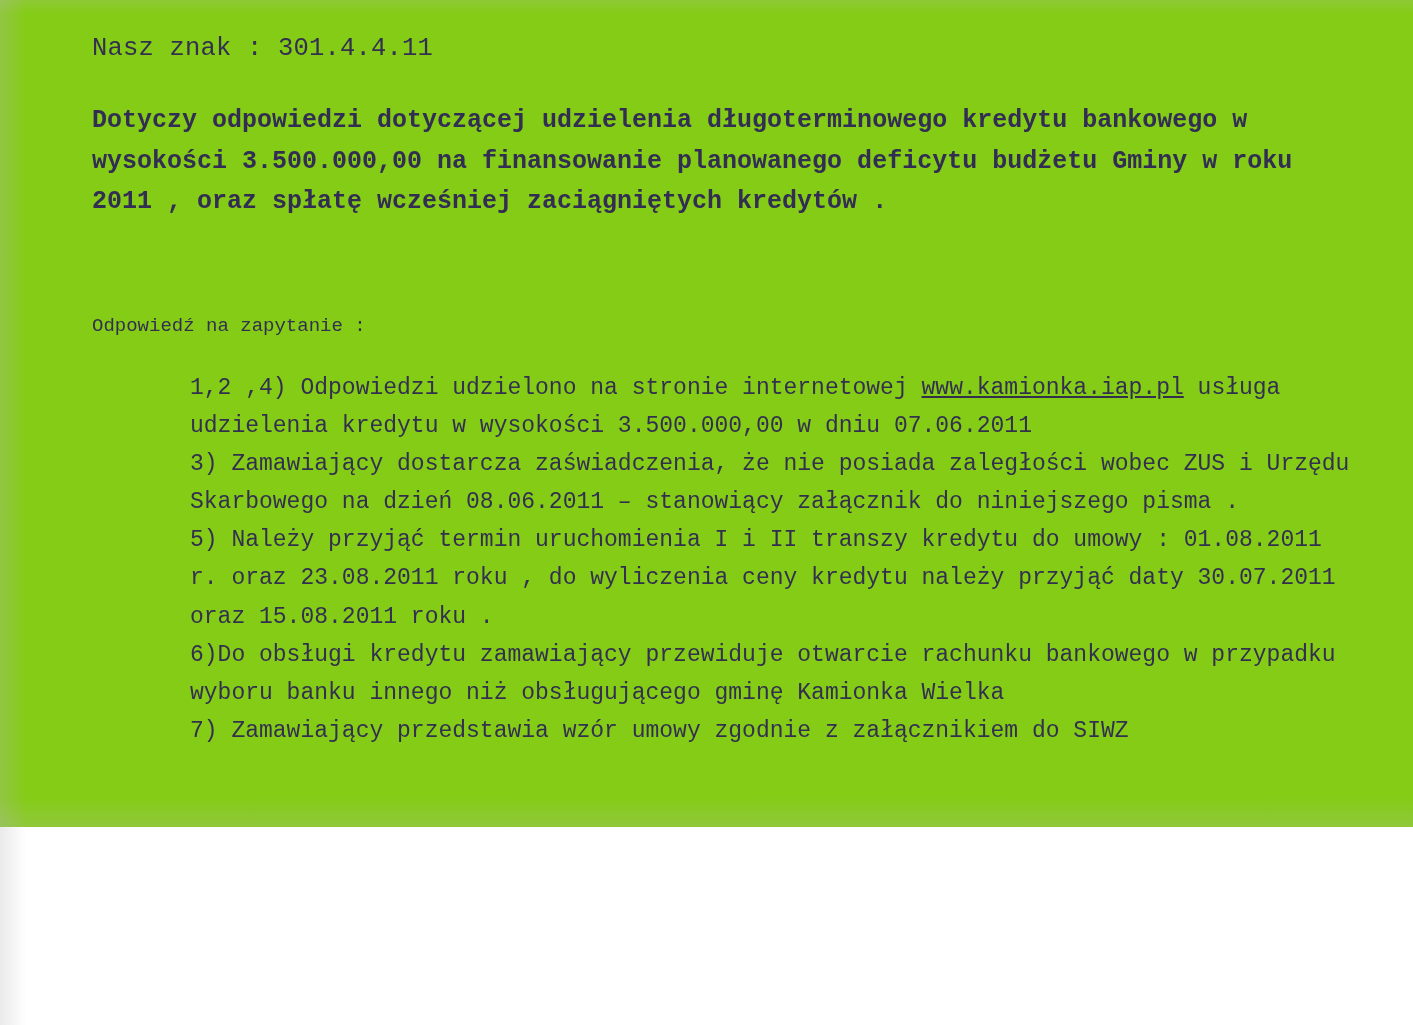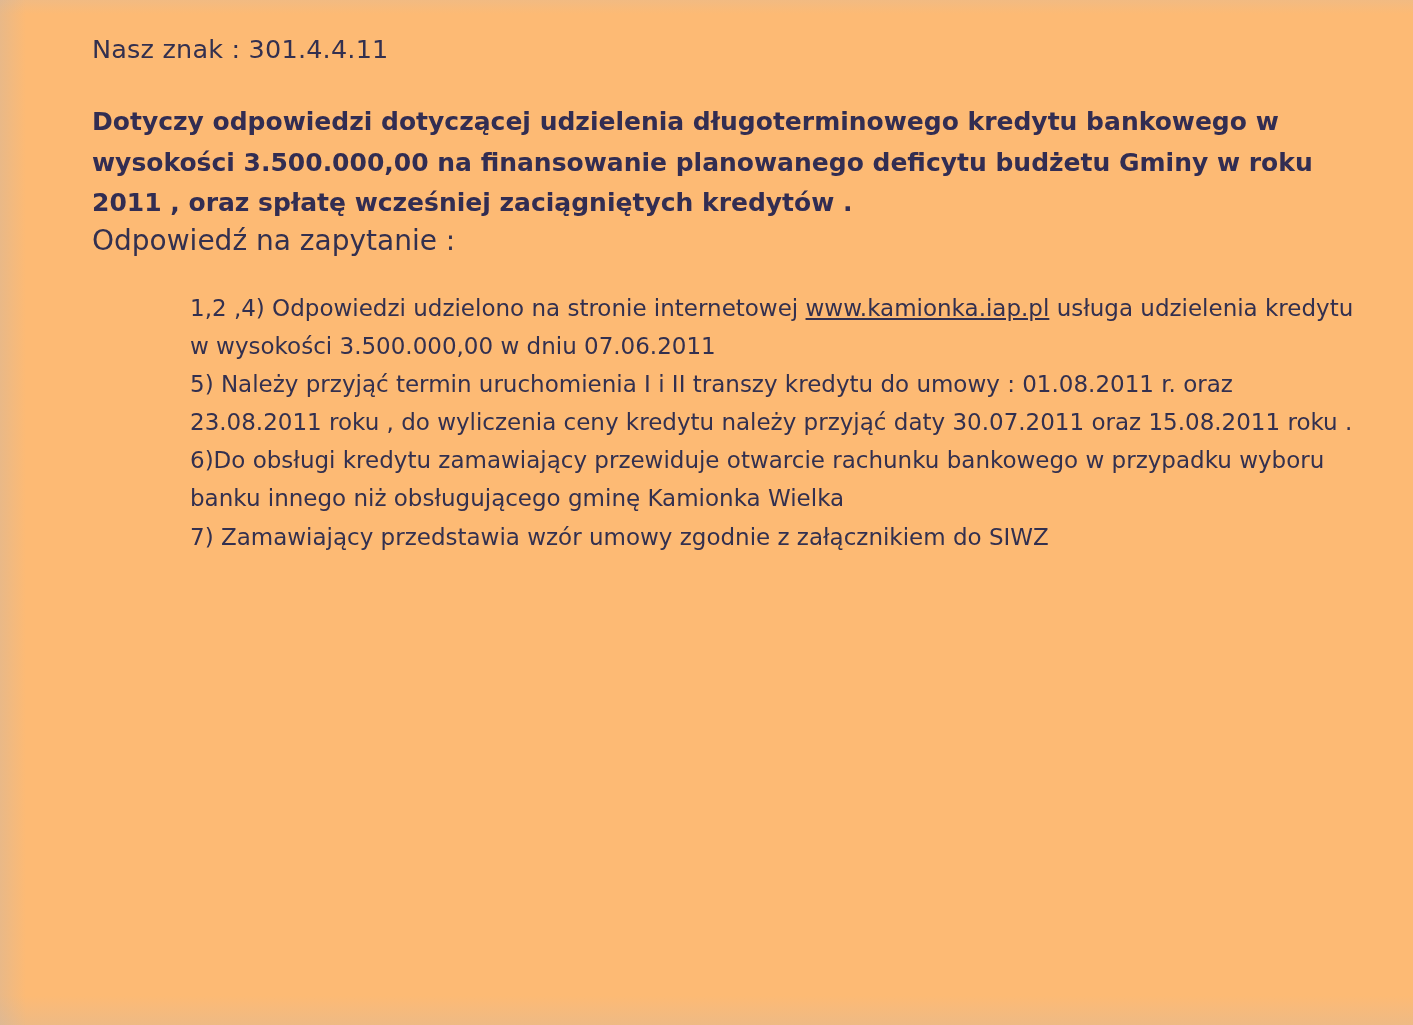--- a/index.html
+++ b/index.html
@@ -10,23 +10,24 @@
   body {
     width: 1413px;
     height: 1025px;
     overflow: hidden;
     font-family: "DejaVu Sans", sans-serif;
     color: #2f2b4a;
   }
   .page {
     position: relative;
     width: 1413px;
-    height: 1025px;
-    background: #fdba74;
+    height: 827px;
+    background: #84cc16;
     box-sizing: border-box;
+    font-family: Liberation Mono, monospace;
   }
   
   .scan-shade-left {
     position: absolute;
     top: 0; left: 0;
     width: 26px; height: 1025px;
     background: linear-gradient(to right, rgba(180,180,185,0.28), rgba(255,255,255,0));
     pointer-events: none;
   }
   .scan-shade-bottom {
@@ -69,21 +70,22 @@
   .subject {
     margin-top: 38px;
     font-size: 25px;
     font-weight: bold;
     line-height: 1.62;
     color: #322d52;
     max-width: 1225px;
   }
 
   .answer-head {
-    font-size: 28px;
+    margin-top: 92px;
+    font-size: 19px;
     color: #33304f;
   }
 
   .answers {
     margin-top: 32px;
     margin-left: 98px;
     font-size: 23px;
     line-height: 1.66;
     color: #33304f;
     max-width: 1170px;
@@ -112,19 +114,20 @@
     </div>
 
     <div class="subject">Dotyczy odpowiedzi dotyczącej udzielenia długoterminowego kredytu bankowego w wysokości 3.500.000,00 na finansowanie planowanego deficytu budżetu Gminy w roku 2011 , oraz spłatę wcześniej zaciągniętych kredytów .</div>
 
     <div class="answer-head">Odpowiedź na zapytanie :</div>
 
     <div class="answers">
       <p class="answer-item">
         <span>1,2 ,4)  Odpowiedzi udzielono na stronie internetowej </span><a class="link" href="#">www.kamionka.iap.pl</a><span>  usługa udzielenia kredytu w wysokości 3.500.000,00 w dniu 07.06.2011</span>
       </p>
+      <p class="answer-item">3) Zamawiający dostarcza zaświadczenia, że nie posiada  zaległości wobec ZUS i Urzędu Skarbowego na dzień 08.06.2011 – stanowiący załącznik do niniejszego pisma .</p>
       <p class="answer-item">5) Należy przyjąć termin uruchomienia I i II transzy kredytu do umowy : 01.08.2011 r. oraz 23.08.2011 roku , do wyliczenia ceny kredytu należy przyjąć daty 30.07.2011 oraz 15.08.2011 roku .</p>
       <p class="answer-item">6)Do obsługi kredytu  zamawiający przewiduje otwarcie rachunku bankowego w przypadku wyboru banku innego niż obsługującego gminę Kamionka Wielka</p>
       <p class="answer-item">7) Zamawiający przedstawia wzór umowy zgodnie z załącznikiem do SIWZ</p>
     </div>
 
   </div>
 </div>
 
 </body></html>

